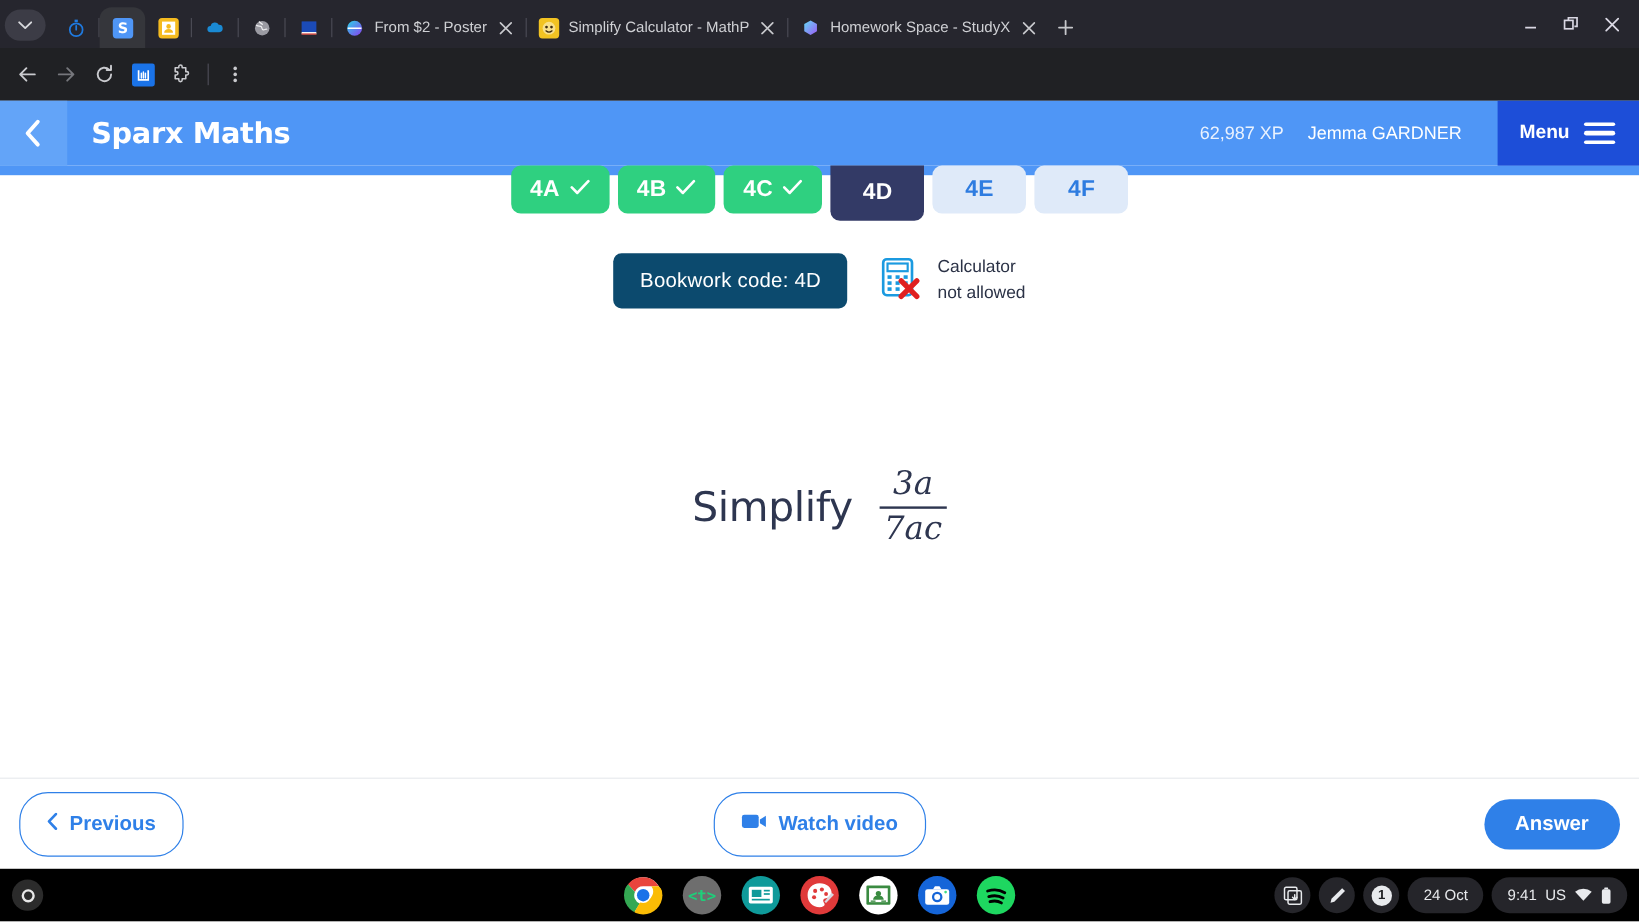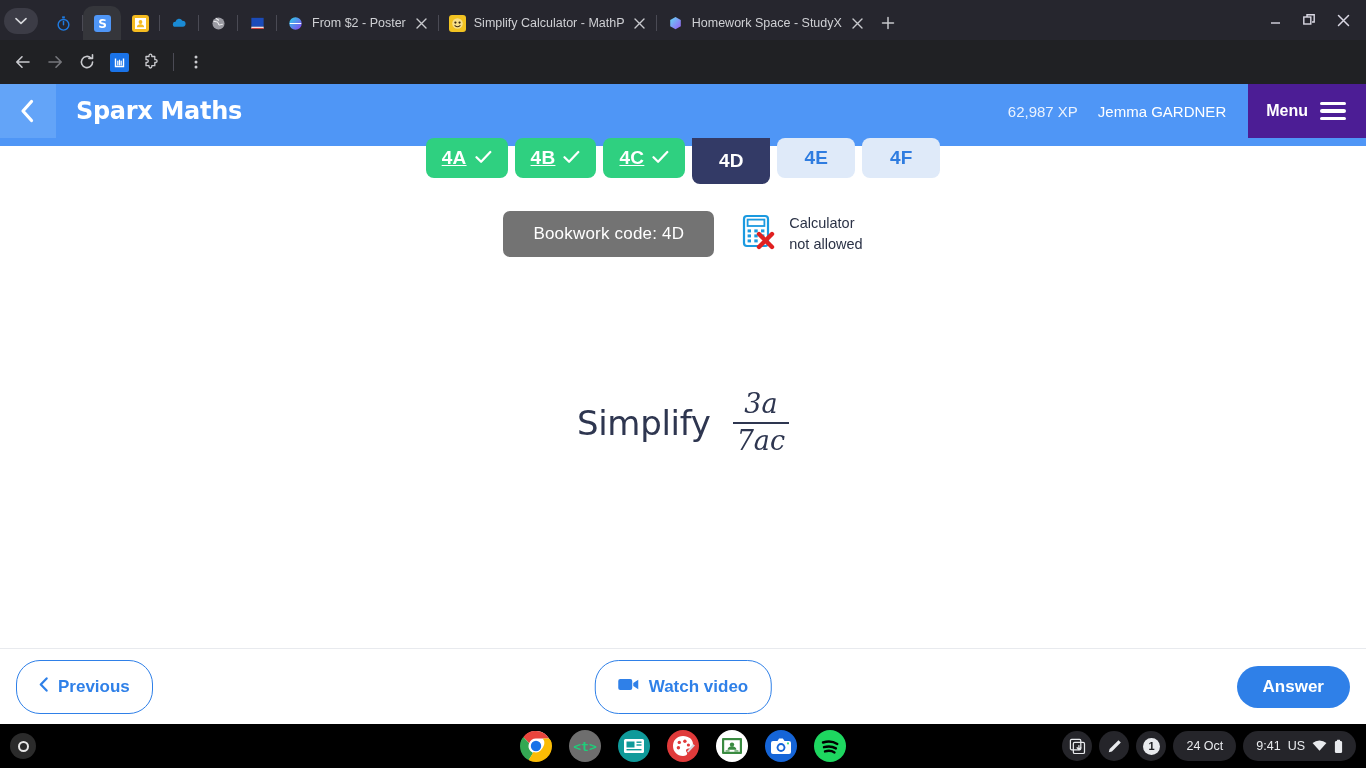--- a/index.html
+++ b/index.html
@@ -77,51 +77,51 @@
   }
   .sx-title {
     color: #ffffff; font-size: 24px; font-weight: 700;
     letter-spacing: -0.3px; margin-left: 20px;
     font-family: "DejaVu Sans", sans-serif;
   }
   .sx-right { margin-left: auto; display: flex; align-items: center; height: 54px; }
   .sx-xp { color: #eaf2fe; font-size: 15px; margin-right: 20px; }
   .sx-user { color: #ffffff; font-size: 15px; margin-right: 22px; }
   .sx-menu {
-    background: #4c1d95; height: 54px; display: flex; align-items: center;
-    gap: 12px; padding: 0 20px 0 18px;
+    background: #1d4ed8; height: 54px; display: flex; align-items: center;
+    gap: 12px; padding: 0 20px 0 18px; margin-left: 8px;
   }
   .sx-menu-label { color: #fff; font-size: 16px; font-weight: 700; }
   .burger { display: flex; flex-direction: column; gap: 4px; }
   .burger span { display: block; width: 26px; height: 3.5px; background: #fff; border-radius: 2px; }
 
   
   .tabsrow-wrap { background: #4f96f6; height: 8px; }
   .tabsrow {
     position: absolute; top: 54px; left: 0; right: 0;
     display: flex; justify-content: center; gap: 7px;
   }
   .ttab {
     height: 40px; border-radius: 8px; display: flex; align-items: center; justify-content: center;
     gap: 8px; font-size: 19px; font-weight: 700; padding: 0 16px; min-width: 78px;
     letter-spacing: .3px;
   }
-  .ttab.done { background: #2fd080; color: #ffffff; text-decoration: underline; }
+  .ttab.done { background: #2fd080; color: #ffffff; }
   .ttab.current { background: #333a66; color: #ffffff; height: 46px; border-radius: 0 0 8px 8px; align-self: flex-start; }
   .ttab.todo { background: #dfeaf9; color: #2e7ce0; }
   .ttab.summary { min-width: 112px; }
 
   
   .bookwork-row {
     display: flex; align-items: center; justify-content: center; gap: 28px;
     margin-top: 65px;
   }
   .bookwork-code {
-    background: #737373; color: #ffffff; font-size: 17px;
-    padding: 13px 30px; border-radius: 7px; letter-spacing: .2px;
+    background: #0c4a6e; color: #ffffff; font-size: 17px;
+    padding: 13px 22px; border-radius: 7px; letter-spacing: .2px;
   }
   .calc-block { display: flex; align-items: center; gap: 13px; }
   .calc-text { color: #2b3246; font-size: 14.5px; line-height: 1.45; }
 
   
   .question-area { flex: 1; display: flex; align-items: center; justify-content: center; padding-bottom: 60px; }
   .question { display: flex; align-items: center; gap: 22px; color: #2e3650; }
   .q-word { font-size: 34px; letter-spacing: -0.3px; font-family: "DejaVu Sans", sans-serif; }
   .frac { display: inline-flex; flex-direction: column; align-items: center; font-family: "DejaVu Serif", serif; font-style: italic; font-size: 27px; line-height: 1.12; }
   .frac .num { padding: 0 4px 2px; }

